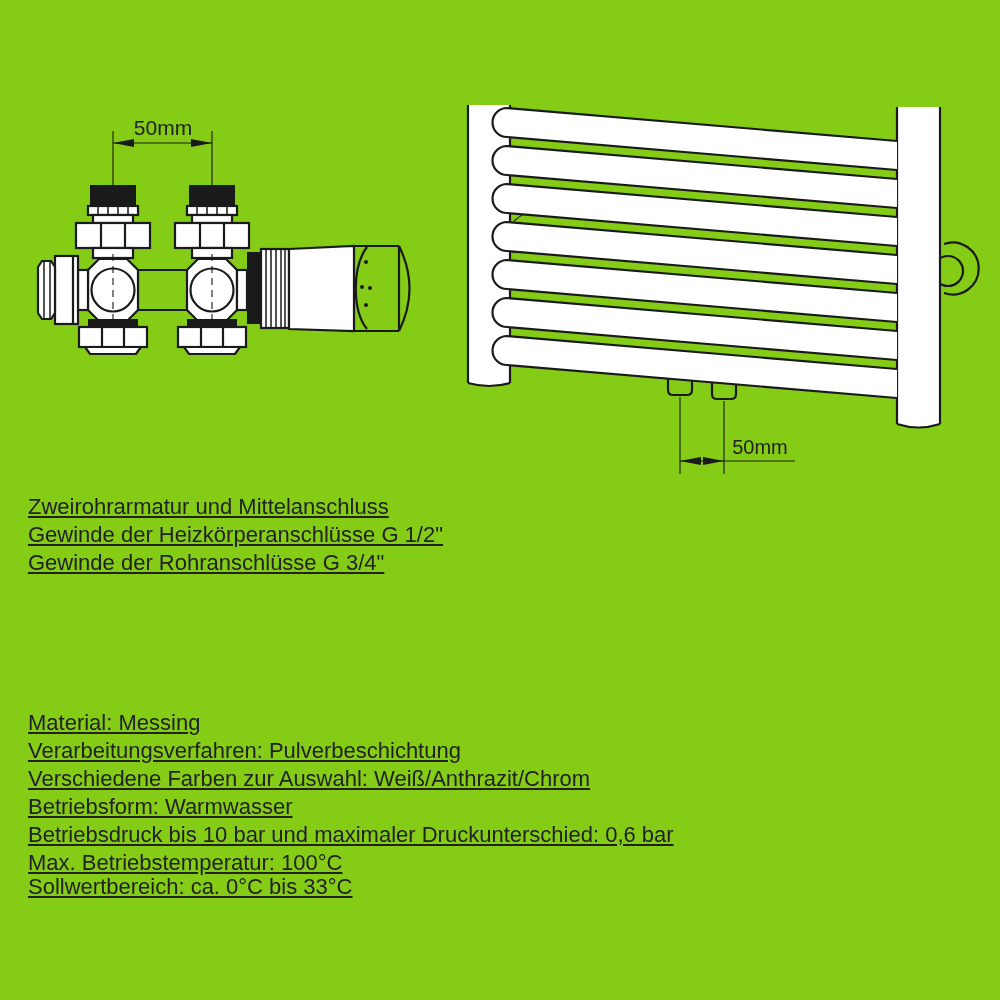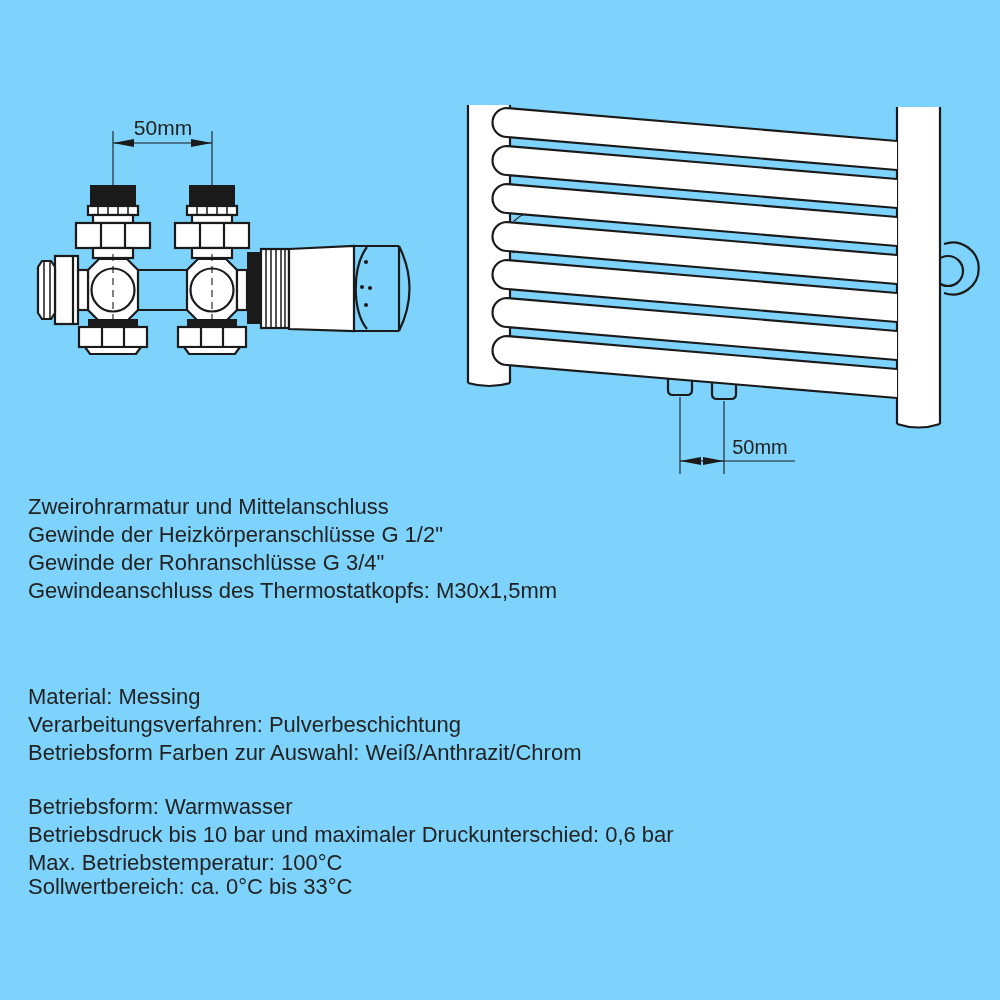--- a/index.html
+++ b/index.html
@@ -1,21 +1,21 @@
 <!DOCTYPE html>
 <html><head>
 <meta charset="utf-8">
 <style>
   html,body{margin:0;padding:0;background:#ffffff;}
-  #canvas{position:relative;width:1000px;height:1000px;background:#7dd3fc;overflow:hidden;
+  #canvas{position:relative;width:1000px;height:1000px;background:#84cc16;overflow:hidden;
           font-family:"Liberation Sans", sans-serif;}
   #drawings{position:absolute;left:0;top:0;width:1000px;height:490px;}
   .spec-par{position:absolute;left:28px;width:960px;font-size:22px;line-height:28px;
-            color:#222222;letter-spacing:0px;white-space:nowrap;}
-  #par1{top:493px;} #par2{top:683px;} #par3{top:745px;margin-top:48px;} #par4{top:873px;}
+            color:#222222;letter-spacing:0px;white-space:nowrap;text-decoration:underline;}
+  #par1{top:493px;} #par2{top:709px;} #par3{top:745px;margin-top:48px;} #par4{top:873px;}
   svg text{font-family:"Liberation Sans", sans-serif;fill:#222222;}
   .ln{stroke:#1a1a1a;stroke-width:2.2;fill:none;}
   .fw{stroke:#1a1a1a;stroke-width:2.2;fill:#ffffff;}
   .blk{fill:#1a1a1a;stroke:none;}
   .thin{stroke:#1a1a1a;stroke-width:1.1;fill:none;}
   .dash{stroke:#1a1a1a;stroke-width:1.1;fill:none;stroke-dasharray:7 5;}
   .tick{stroke:#1a1a1a;stroke-width:1.5;fill:none;}
   .arrow{fill:#1a1a1a;stroke:none;}
 </style>
 </head>
@@ -146,27 +146,26 @@
       <polygon class="arrow" points="680,461 701,457 701,465"></polygon>
       <polygon class="arrow" points="724,461 703,457 703,465"></polygon>
       <text x="760" y="454" font-size="20" text-anchor="middle">50mm</text>
     </g>
   </svg>
 
   <div class="spec-par" id="par1">
     <div>Zweirohrarmatur und Mittelanschluss</div>
     <div>Gewinde der Heizkörperanschlüsse G 1/2"</div>
     <div>Gewinde der Rohranschlüsse G 3/4"</div>
-    <div>Gewindeanschluss des Thermostatkopfs: M30x1,5mm</div>
   </div>
 
   <div class="spec-par" id="par2">
     <div>Material: Messing</div>
     <div>Verarbeitungsverfahren: Pulverbeschichtung</div>
-    <div>Betriebsform Farben zur Auswahl: Weiß/Anthrazit/Chrom</div>
+    <div>Verschiedene Farben zur Auswahl: Weiß/Anthrazit/Chrom</div>
   </div>
 
   <div class="spec-par" id="par3">
     <div>Betriebsform: Warmwasser</div>
     <div>Betriebsdruck bis 10 bar und maximaler Druckunterschied: 0,6 bar</div>
     <div>Max. Betriebstemperatur: 100°C</div>
   </div>
 
   <div class="spec-par" id="par4">
     <div>Sollwertbereich: ca. 0°C bis 33°C</div>

